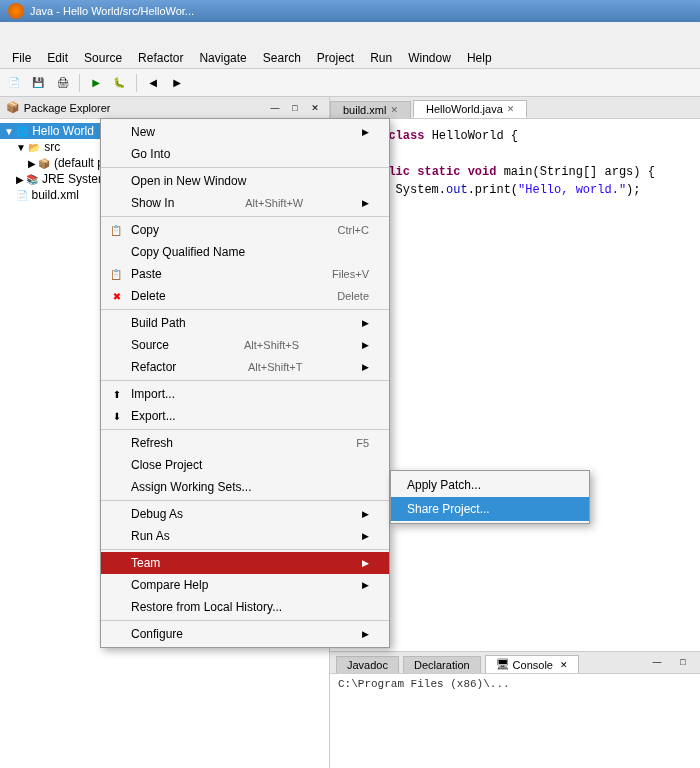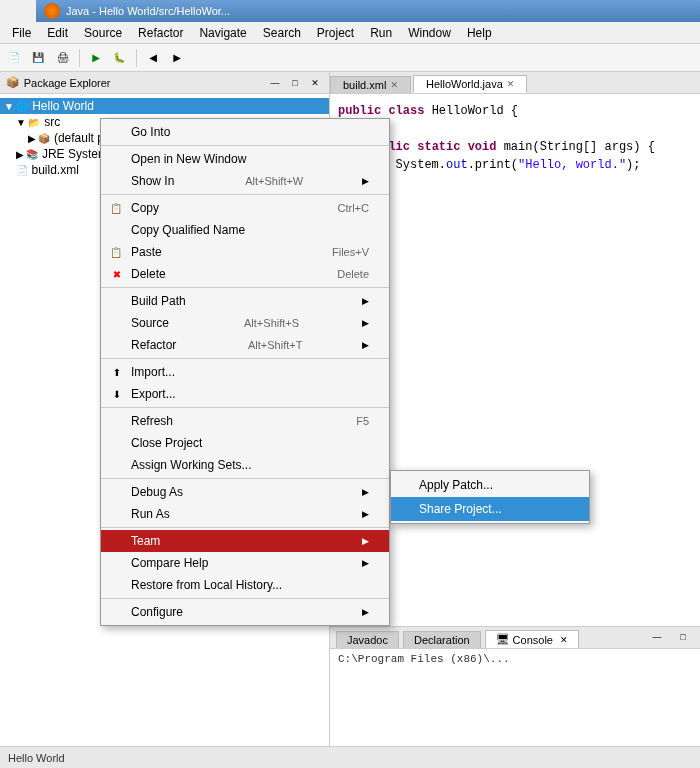--- a/index.html
+++ b/index.html
@@ -15,38 +15,38 @@
 
     
     #title-bar {
       background: linear-gradient(to bottom, #6a9fd8, #4a7fb8);
       height: 22px;
       display: flex;
       align-items: center;
       padding: 0 8px;
       color: white;
       font-size: 11px;
-      margin-left: 36px;
     }
     #title-bar .window-icon {
       width: 16px;
       height: 16px;
       margin-right: 6px;
       background: radial-gradient(circle, #ff8800, #cc5500);
       border-radius: 50%;
     }
 
     
     #menu-bar {
       background: #f0f0f0;
       height: 22px;
       display: flex;
       align-items: center;
       padding: 0 4px;
       border-bottom: 1px solid #ccc;
+      margin-top: 25px;
     }
     .menu-item {
       padding: 2px 8px;
       cursor: pointer;
       font-size: 12px;
     }
 
     
     #toolbar {
       background: #f5f5f5;
@@ -259,21 +259,21 @@
       top: 470px;
       left: 390px;
       width: 200px;
       background: #f5f5f5;
       border: 1px solid #999;
       box-shadow: 3px 3px 8px rgba(0,0,0,0.3);
       z-index: 1001;
       padding: 2px 0;
     }
     .sub-item {
-      padding: 5px 28px;
+      padding: 5px 16px;
       cursor: pointer;
       display: flex;
       align-items: center;
       white-space: nowrap;
     }
     .sub-item.selected { background: #3390d4; color: white; }
   </style>
 </head>
 <body>
 
@@ -384,20 +384,25 @@
       </div>
     </div>
   </div>
 </div>
 
 <div id="status-bar">
   <span>Hello World</span>
 </div>
 
 <div id="context-menu">
+  <div class="ctx-item has-submenu">
+    <span class="ctx-icon"></span>
+    <span>New</span>
+    <span class="ctx-shortcut"></span>
+  </div>
   <div class="ctx-item">
     <span>Go Into</span>
   </div>
   <div class="ctx-separator"></div>
   <div class="ctx-item">
     <span>Open in New Window</span>
   </div>
   <div class="ctx-item has-submenu">
     <span>Show In</span>
     <span class="ctx-shortcut">Alt+Shift+W</span>

